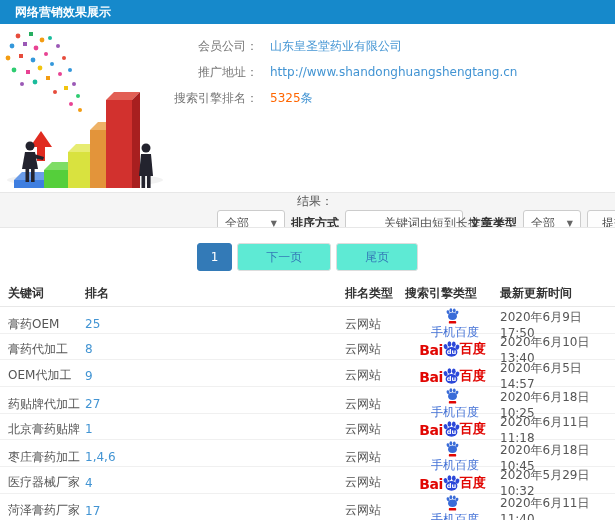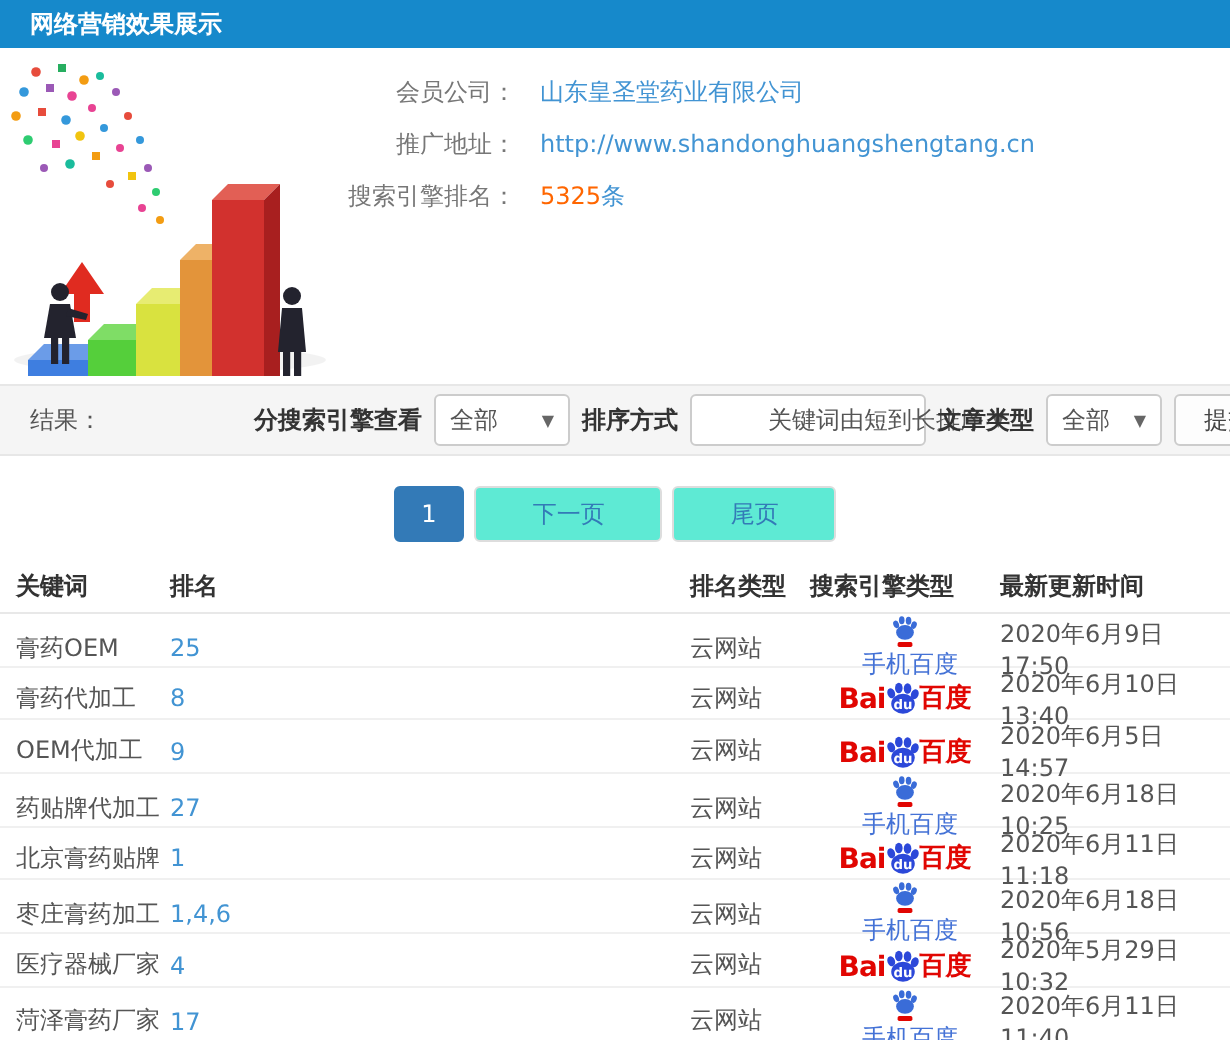--- a/index.html
+++ b/index.html
@@ -18,21 +18,21 @@
   .info-row { display: flex; align-items: center; height: 26px; }
   .info-label { width: 100px; text-align: right; color: #777; font-size: 12px; }
   .info-value { margin-left: 12px; font-size: 12px; color: #555; }
   .info-value.link { color: #4294d3; }
   .val-orange { color: #ff6600; font-size: 12px; margin-left: 12px; }
   .val-blue-suffix { color: #4294d3; font-size: 12px; }
 
   
   .filter-bar { display: flex; align-items: center; height: 36px; background: #f5f5f5;
     border-top: 1px solid #e7e7e7; border-bottom: 1px solid #e7e7e7;
-    padding-left: 15px; overflow: hidden; }
+    padding-left: 15px; overflow: hidden; flex-direction: column; }
   .result-label { color: #555; font-size: 12px; }
   .filter-controls { margin-left: auto; display: flex; align-items: center; }
   .filter-title { font-size: 12px; font-weight: bold; color: #333; margin: 0 6px; white-space: nowrap; }
   .select-box { display: inline-flex; align-items: center; justify-content: space-between;
     background: #fff; border: 1px solid #ccc; border-radius: 3px; height: 26px;
     padding: 0 7px; font-size: 12px; color: #555; white-space: nowrap; }
   .sel-engine { width: 68px; } .sel-sort { width: 118px; padding-left: 38px; } .sel-article { width: 58px; }
   .caret { font-size: 8px; color: #666; margin-left: 4px; }
   .submit-btn { height: 26px; width: 54px; margin-left: 6px; margin-right: -26px;
     background: #fdfdfd; border: 1px solid #ccc; border-radius: 3px;
@@ -167,21 +167,20 @@
         <span class="info-label">搜索引擎排名：</span>
         <span class="val-orange">5325</span>
         <span class="val-blue-suffix">条</span>
       </div>
     </div>
   </div>
 
   <div class="filter-bar">
     <span class="result-label">结果：</span>
     <div class="filter-controls">
-      <span class="filter-title">分搜索引擎查看</span>
       <div class="select-box sel-engine">
         <span>全部</span>
         <span class="caret">▼</span>
       </div>
       <span class="filter-title">排序方式</span>
       <div class="select-box sel-sort">
         <span>关键词由短到长排序</span>
         <span class="caret">▼</span>
       </div>
       <span class="filter-title">文章类型</span>
@@ -334,21 +333,21 @@
             <ellipse cx="7.8" cy="4.3" rx="1.9" ry="2.7"></ellipse>
             <ellipse cx="12.4" cy="4.6" rx="1.9" ry="2.7"></ellipse>
             <ellipse cx="16" cy="7.5" rx="1.9" ry="2.6" transform="rotate(20 16 7.5)"></ellipse>
           </g>
           <rect x="5" y="19" width="10" height="3.4" rx="1.2" fill="#e10602"></rect>
         </svg>
         <span class="mlabel">手机百度</span>
       </span>
 
     </div>
-    <div class="cell c-time">2020年6月18日 10:56</div>
+    <div class="cell c-time">2020年6月18日 10:45</div>
   </div>
         <div class="trow">
     <div class="cell c-keyword">医疗器械厂家</div>
     <div class="cell c-rank">4</div>
     <div class="cell c-ranktype">云网站</div>
     <div class="cell c-engine">
 
       <span class="baidu-logo">
         <span class="bai">Bai</span>
         <svg width="19" height="19" viewBox="0 0 20 20">

